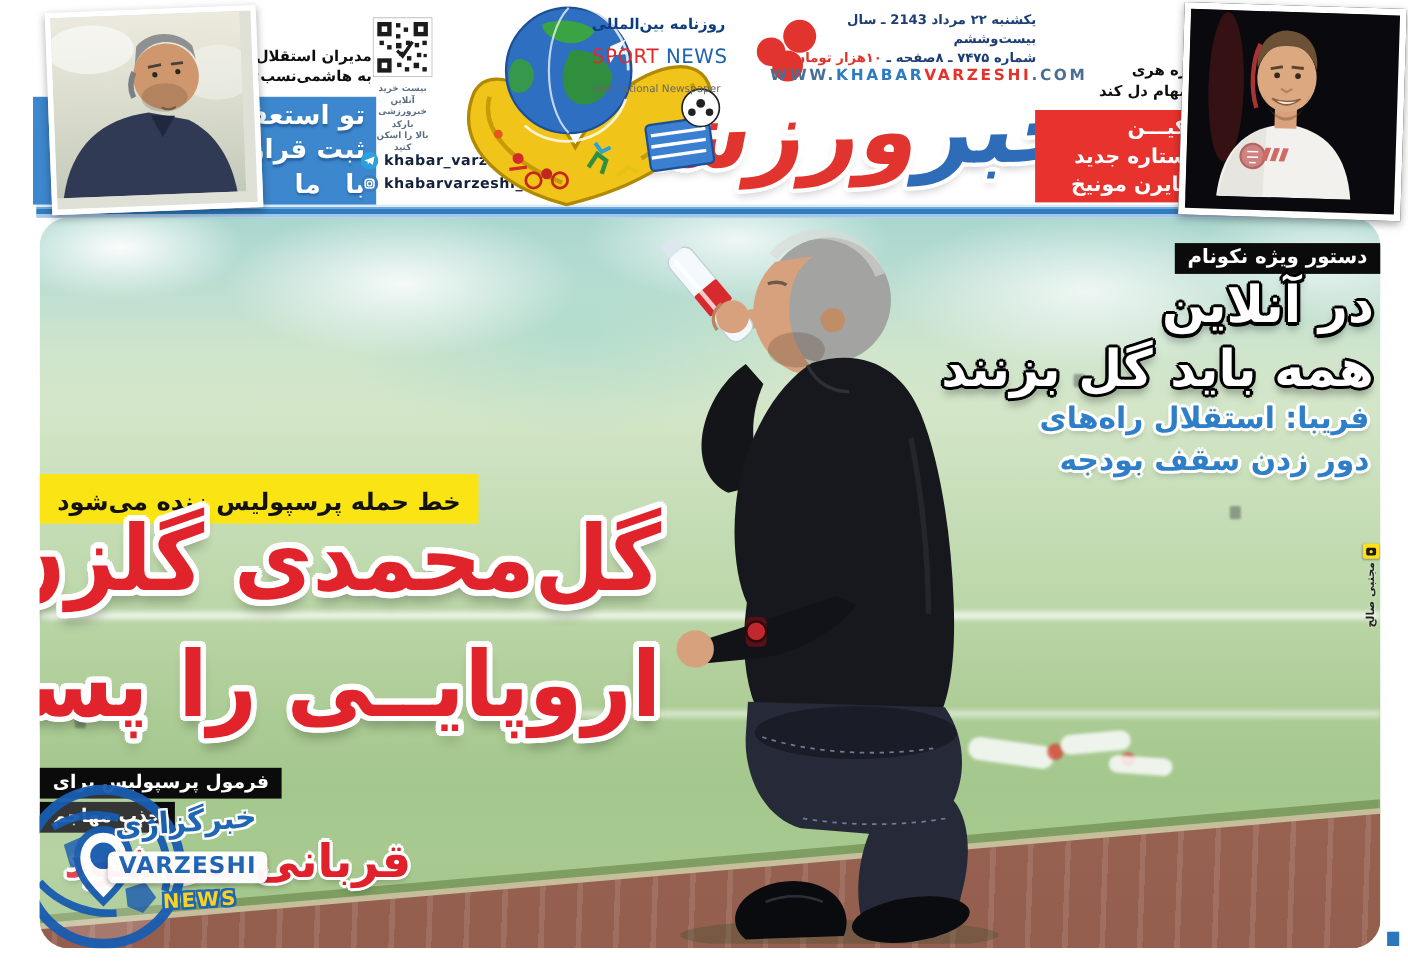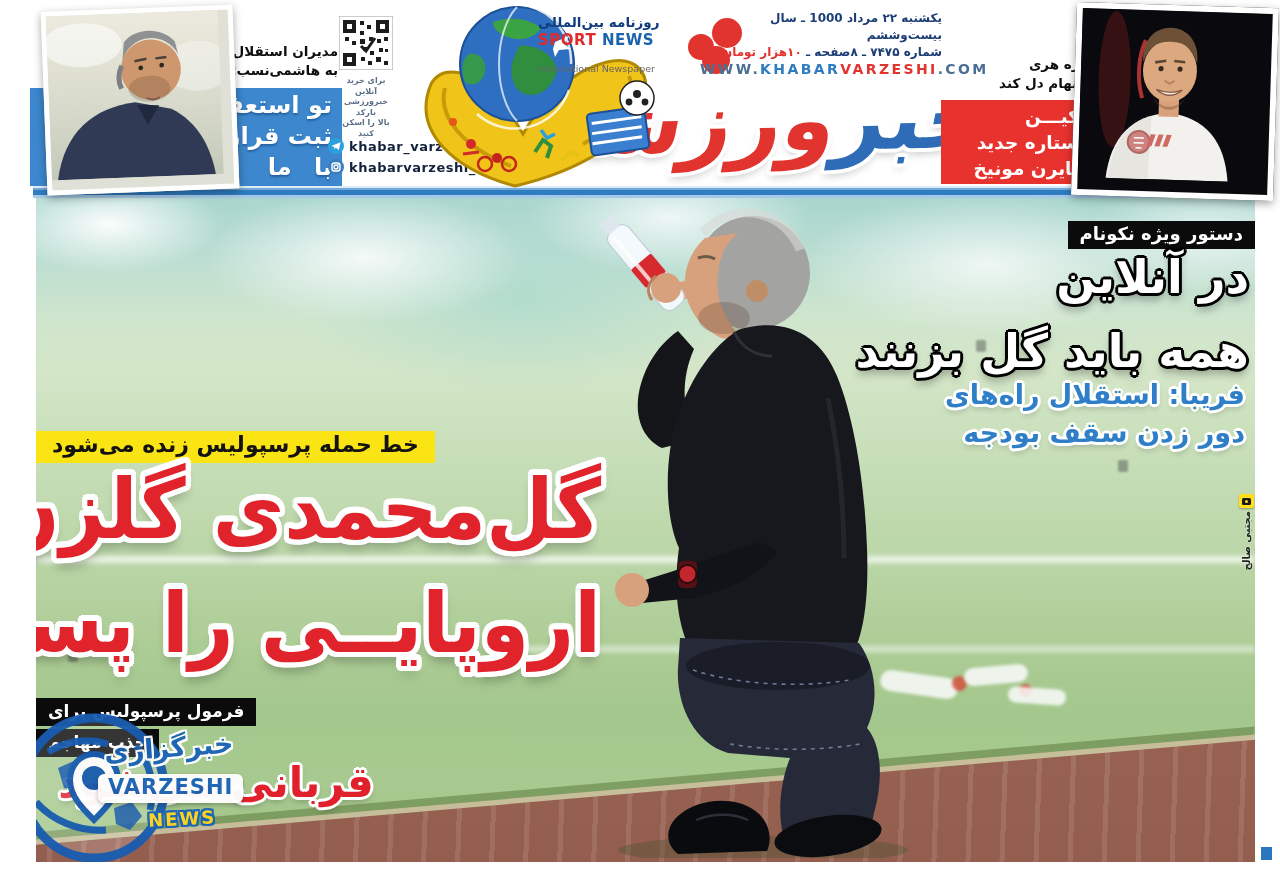--- a/index.html
+++ b/index.html
@@ -25,21 +25,21 @@
 
   .qr-unit{left:336px;top:16px;width:60px;text-align:center;z-index:2;}
   .qr-cap{margin-top:2px;font-size:8px;font-weight:bold;color:#5b6f85;line-height:10.5px;}
 
   .social{left:328px;top:138px;z-index:2;}
   .social .row{display:flex;align-items:center;gap:5px;margin-bottom:5px;direction:ltr;}
   .social .txt{font-size:13px;font-weight:bold;color:#13223c;letter-spacing:.5px;}
 
   .brand-info{left:538px;top:14px;width:132px;text-align:left;z-index:2;}
   .brand-tagline{font-size:13.5px;font-weight:bold;color:#0e3c7e;}
-  .brand-en{font-size:15px;font-weight:bold;letter-spacing:.5px;margin-top:1px;}
+  .brand-en{font-size:18px;font-weight:normal;letter-spacing:.5px;margin-top:11px;}
   .brand-sub{font-size:9.5px;color:#666;margin-top:14px;}
 
   .nameplate{left:528px;top:50px;width:460px;height:142px;line-height:142px;font-size:86px;font-weight:bold;letter-spacing:-3px;transform:skewX(-12deg) rotate(-1deg);z-index:1;text-align:center;
     text-shadow:-4px 0 0 #fff,4px 0 0 #fff,0 -4px 0 #fff,0 4px 0 #fff,-3px -3px 0 #fff,3px -3px 0 #fff,-3px 3px 0 #fff,3px 3px 0 #fff,0 6px 8px rgba(0,0,0,.2);}
   .np-khabar{color:#2e6cb7;}
   .np-varzeshi{color:#e2342f;}
 
   .dots{left:686px;top:18px;width:76px;height:58px;z-index:2;}
   .dots i{position:absolute;border-radius:50%;background:#e2342f;}
 
@@ -58,38 +58,38 @@
 
   
   .photo{left:36px;top:198px;width:1219px;height:664px;overflow:hidden;z-index:2;
     background:
       radial-gradient(160px 70px at 6% 4%,rgba(255,255,255,.95),rgba(255,255,255,0) 70%),
       radial-gradient(230px 95px at 27% 9%,rgba(255,255,255,.85),rgba(255,255,255,0) 70%),
       radial-gradient(200px 80px at 52% 3%,rgba(255,255,255,.8),rgba(255,255,255,0) 70%),
       radial-gradient(260px 100px at 78% 10%,rgba(255,255,255,.75),rgba(255,255,255,0) 70%),
       radial-gradient(180px 80px at 96% 6%,rgba(255,255,255,.7),rgba(255,255,255,0) 70%),
       radial-gradient(300px 120px at 40% 16%,rgba(160,215,205,.55),rgba(160,215,205,0) 75%),
-      linear-gradient(180deg,#a9d6cf 0%,#b9ddd2 8%,#cfe5cd 18%,#d4e6c8 26%,#c8dfba 38%,#bcd7a9 52%,#aecd97 66%,#a3c78c 78%,#a8ca90 88%,#9fc286 100%);}
+      linear-gradient(180deg,#a9d6cf 0%,#b9ddd2 8%,#cfe5cd 18%,#d4e6c8 26%,#c8dfba 38%,#bcd7a9 52%,#aecd97 66%,#a3c78c 78%,#a8ca90 88%,#9fc286 100%); border-radius: 26px;}
   .pline{position:absolute;background:rgba(255,255,255,.72);filter:blur(2.5px);z-index:1;}
   .pline1{left:0;top:358px;width:100%;height:7px;}
   .pline2{left:38%;top:448px;width:62%;height:6px;opacity:.75;}
   .grassedge{position:absolute;inset:0;clip-path:polygon(0 95.5%,100% 79.6%,100% 82%,0 97.8%);background:rgba(92,122,62,.55);filter:blur(1.5px);z-index:2;}
   .sand{position:absolute;inset:0;clip-path:polygon(0 96.6%,100% 80.8%,100% 82.6%,0 98.4%);background:#d8c7a9;opacity:.8;z-index:2;}
   .track{position:absolute;inset:0;clip-path:polygon(0 97.4%,100% 81.6%,100% 100%,0 100%);z-index:2;
     background:linear-gradient(180deg,#c2a28d 0%,#ad7a68 14%,#a06a5b 45%,#945e4e 100%);}
   .track-streaks{position:absolute;inset:0;clip-path:polygon(0 97.4%,100% 81.6%,100% 100%,0 100%);z-index:2;background:repeating-linear-gradient(92deg,rgba(255,255,255,.10) 0 5px,rgba(255,255,255,0) 5px 34px);}
   .man{left:492px;top:0;width:430px;height:660px;z-index:3;}
   .bottle-litter{position:absolute;background:rgba(250,252,252,.85);border-radius:12px;filter:blur(1.5px);z-index:2;}
   .bl-red{position:absolute;background:rgba(214,70,55,.8);border-radius:50%;filter:blur(1.5px);z-index:2;}
 
   .tag{right:0;top:23px;background:#0b0b0c;color:#fff;font-size:18px;font-weight:bold;padding:2px 12px 5px;z-index:10;}
   .h1{right:6px;top:52px;font-size:46px;font-weight:bold;color:#fff;z-index:10;}
-  .h2{right:6px;top:110px;font-size:46px;font-weight:bold;color:#fff;z-index:10;margin-top:16px;}
-  .sub{right:10px;top:178px;text-align:right;font-size:27px;font-weight:bold;color:#2e7ec8;line-height:38px;z-index:10;}
-  .ybar{left:0;top:233px;background:#fbe414;color:#141210;font-size:22px;font-weight:bold;padding:1px 16px 6px;z-index:10;}
+  .h2{right:6px;top:110px;font-size:46px;font-weight:bold;color:#fff;z-index:10;}
+  .sub{right:10px;top:164px;text-align:right;font-size:27px;font-weight:bold;color:#2e7ec8;line-height:38px;z-index:10;}
+  .ybar{left:0;top:233px;background:#fbe414;color:#141210;font-size:22px;font-weight:bold;padding:14px 16px 6px;z-index:10;}
   .mega{left:0;width:565px;text-align:center;font-size:78px;font-weight:bold;color:#e1242c;letter-spacing:-2px;z-index:10;transform:scaleY(1.06);}
   .m1{top:266px;} .m2{top:380px;}
   .lbl{left:0;background:#0b0b0c;color:#fff;font-size:17px;font-weight:bold;padding:3px 12px 5px;z-index:9;}
   .lbl1{top:500px;} .lbl2{top:531px;}
   .redline{left:10px;top:560px;width:340px;text-align:center;font-size:42px;font-weight:bold;color:#e0202a;z-index:9;}
 
   .credit{left:1203px;top:296px;display:flex;flex-direction:column;align-items:center;gap:3px;z-index:10;}
   .credit .txt{writing-mode:vertical-rl;transform:rotate(180deg);font-size:10px;font-weight:bold;color:#222;text-shadow:0 0 2px rgba(255,255,255,.8);}
   .cam{width:15px;height:14px;background:#ffe01a;border-radius:2px;position:relative;box-shadow:0 1px 2px rgba(0,0,0,.3);}
   .cam:before{content:"";position:absolute;left:3px;top:4px;width:9px;height:7px;background:#1a1a1a;border-radius:1.5px;}
@@ -173,21 +173,21 @@
             <rect x="46" y="33" width="3" height="3"></rect>
         </g>
         <g fill="#fff">
             <rect x="8" y="8" width="5" height="5"></rect>
             <rect x="41" y="8" width="5" height="5"></rect>
             <rect x="8" y="41" width="5" height="5"></rect>
           </g>
         <path d="M22,30 L27,35 L36,22" stroke="#1c1c1c" stroke-width="3" fill="none"></path>
       </svg>
       <div class="qr-cap rtl">
-        <div>برای خرید آنلاین</div>
+        <div>بیست خرید آنلاین</div>
         <div>خبرورزشی بارکد</div>
         <div>بالا را اسکن کنید</div>
       </div>
     </div>
 
     <div class="abs social">
       <div class="row">
         <svg width="16" height="16" viewBox="0 0 16 16">
             <circle cx="8" cy="8" r="8" fill="#2aa0dc"></circle>
             <path d="M3.2,7.9 L12.6,4.2 L10.8,12 L7.9,9.8 L6.4,11.4 L6.3,9.0 Z" fill="#fff"></path>
@@ -251,21 +251,21 @@
       <span class="np-khabar">خبر</span><span class="np-varzeshi">ورزشی</span>
     </div>
 
     <div class="abs dots">
       <i style="left:2px;top:16px;width:26px;height:26px;"></i>
       <i style="left:26px;top:0;width:30px;height:30px;"></i>
       <i style="left:16px;top:28px;width:28px;height:28px;"></i>
     </div>
 
     <div class="abs date-block">
-      <div class="date-l1 rtl">یکشنبه ۲۲ مرداد 1000 ـ سال بیست‌وششم</div>
+      <div class="date-l1 rtl">یکشنبه ۲۲ مرداد 2143 ـ سال بیست‌وششم</div>
       <div class="date-l2 rtl">
         <span>شماره ۷۴۷۵ ـ ۸صفحه ـ</span>
         <span class="price">۱۰هزار تومان</span>
       </div>
       <div class="date-url">
         <span>WWW.</span><span class="u-k">KHABAR</span><span class="u-v">VARZESHI</span><span>.COM</span>
       </div>
     </div>
 
     <div class="abs kicker-right rtl">

